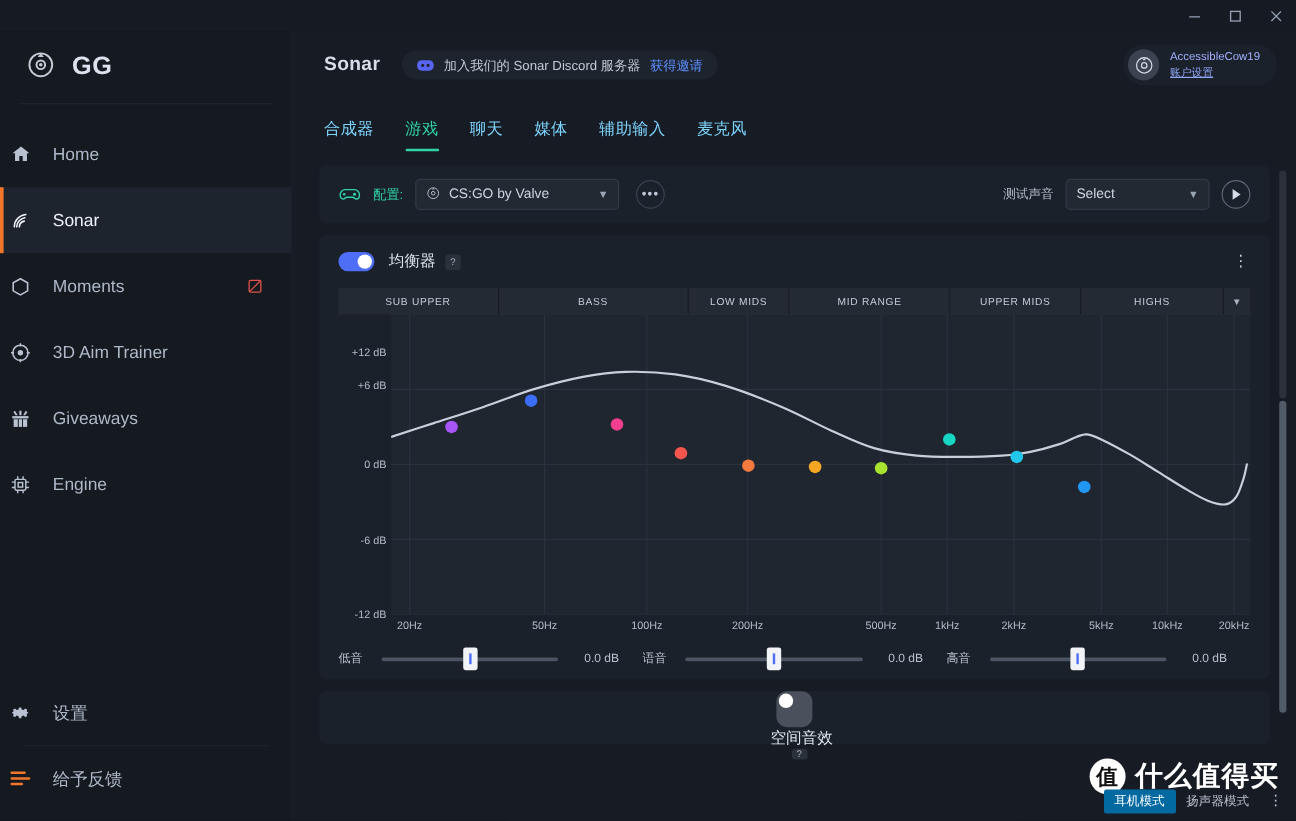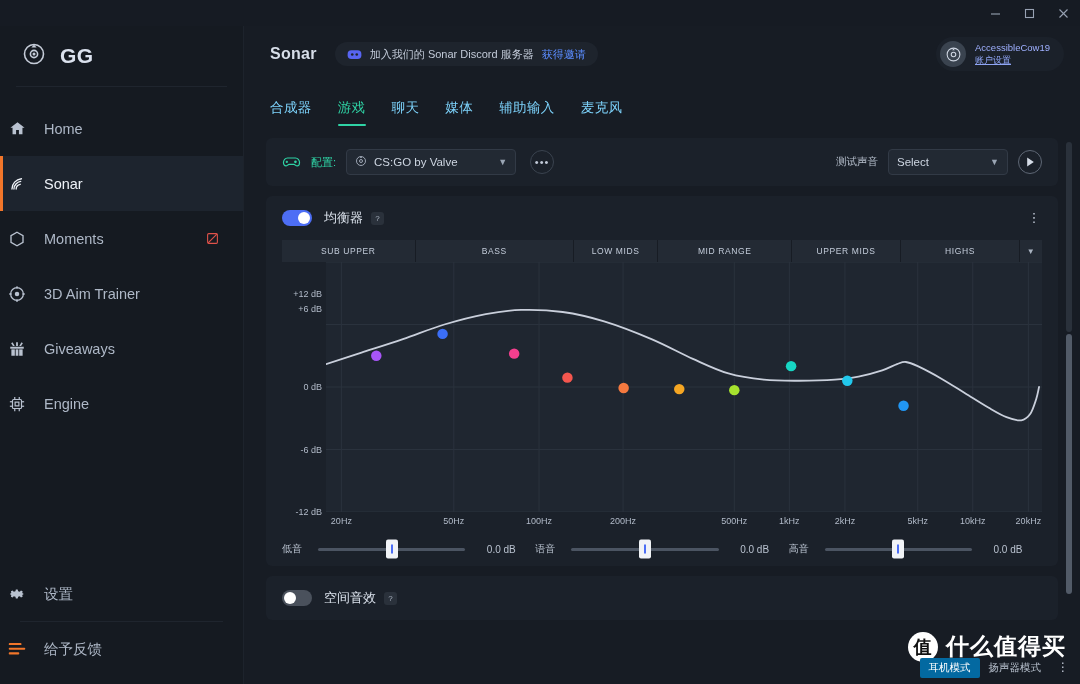--- a/index.html
+++ b/index.html
@@ -152,21 +152,21 @@
   .sl-label { font-size:10px; color:#b9c2cf; width:26px; }
   .track { flex:1; height:3px; background:#4b5462; border-radius:2px; position:relative; }
   .thumb {
     position:absolute; left:50%; top:50%; transform:translate(-50%,-50%);
     width:12px; height:19px; background:#f1f3f7; border-radius:2px;
     display:flex; align-items:center; justify-content:center;
   }
   .thumb i { width:2px; height:9px; background:#4d6ef5; display:block; }
   .sl-val { font-size:10px; color:#b9c2cf; width:52px; text-align:center; }
 
-  .spatial-card { margin-top:10px; height:44px; display:flex; align-items:center; padding:0 16px; }
+  .spatial-card { margin-top:10px; height:44px; display:flex; align-items:center; padding:0 16px;flex-direction:column; }
 
   
   .vscroll {
     position:absolute; right:8px; top:16px; bottom:0; width:6px; background:transparent;
   }
   .vthumb { position:absolute; top:192px; left:0; width:6px; height:260px; border-radius:3px; background:#525b68; }
   .vtrack-top { position:absolute; top:0; left:0; width:6px; height:190px; border-radius:3px; background:#2a313b; }
 
   
   .modebar { position:absolute; right:0; bottom:0; display:flex; align-items:center; gap:0; padding:0 10px 6px 0; }
@@ -431,21 +431,21 @@
             <div class="band b3">LOW MIDS</div>
             <div class="band b4">MID RANGE</div>
             <div class="band b5">UPPER MIDS</div>
             <div class="band b6">HIGHS</div>
             <div class="band caret-band">▼</div>
           </div>
 
           <div class="graph-wrap">
             <div class="yaxis" id="yaxis">
                 <div class="ylab" style="top: 0px; margin-top: 32px;">+12 dB</div>
-                <div class="ylab" style="top: 47px;">+6 dB</div>
+                <div class="ylab" style="top: 59px;">+6 dB</div>
                 <div class="ylab" style="top: 125px;">0 dB</div>
                 <div class="ylab" style="top: 187.5px;">-6 dB</div>
                 <div class="ylab" style="top: 250px;">-12 dB</div>
               </div>
             <div class="plot" id="plot">
               <svg id="plotsvg" viewBox="0 0 710 250" preserveAspectRatio="none">
                   <line x1="0" y1="0" x2="710" y2="0" stroke="#2a323d" stroke-width="1"></line>
                   <line x1="0" y1="62.5" x2="710" y2="62.5" stroke="#2a323d" stroke-width="1"></line>
                   <line x1="0" y1="125" x2="710" y2="125" stroke="#2a323d" stroke-width="1"></line>
                   <line x1="0" y1="187.5" x2="710" y2="187.5" stroke="#2a323d" stroke-width="1"></line>

